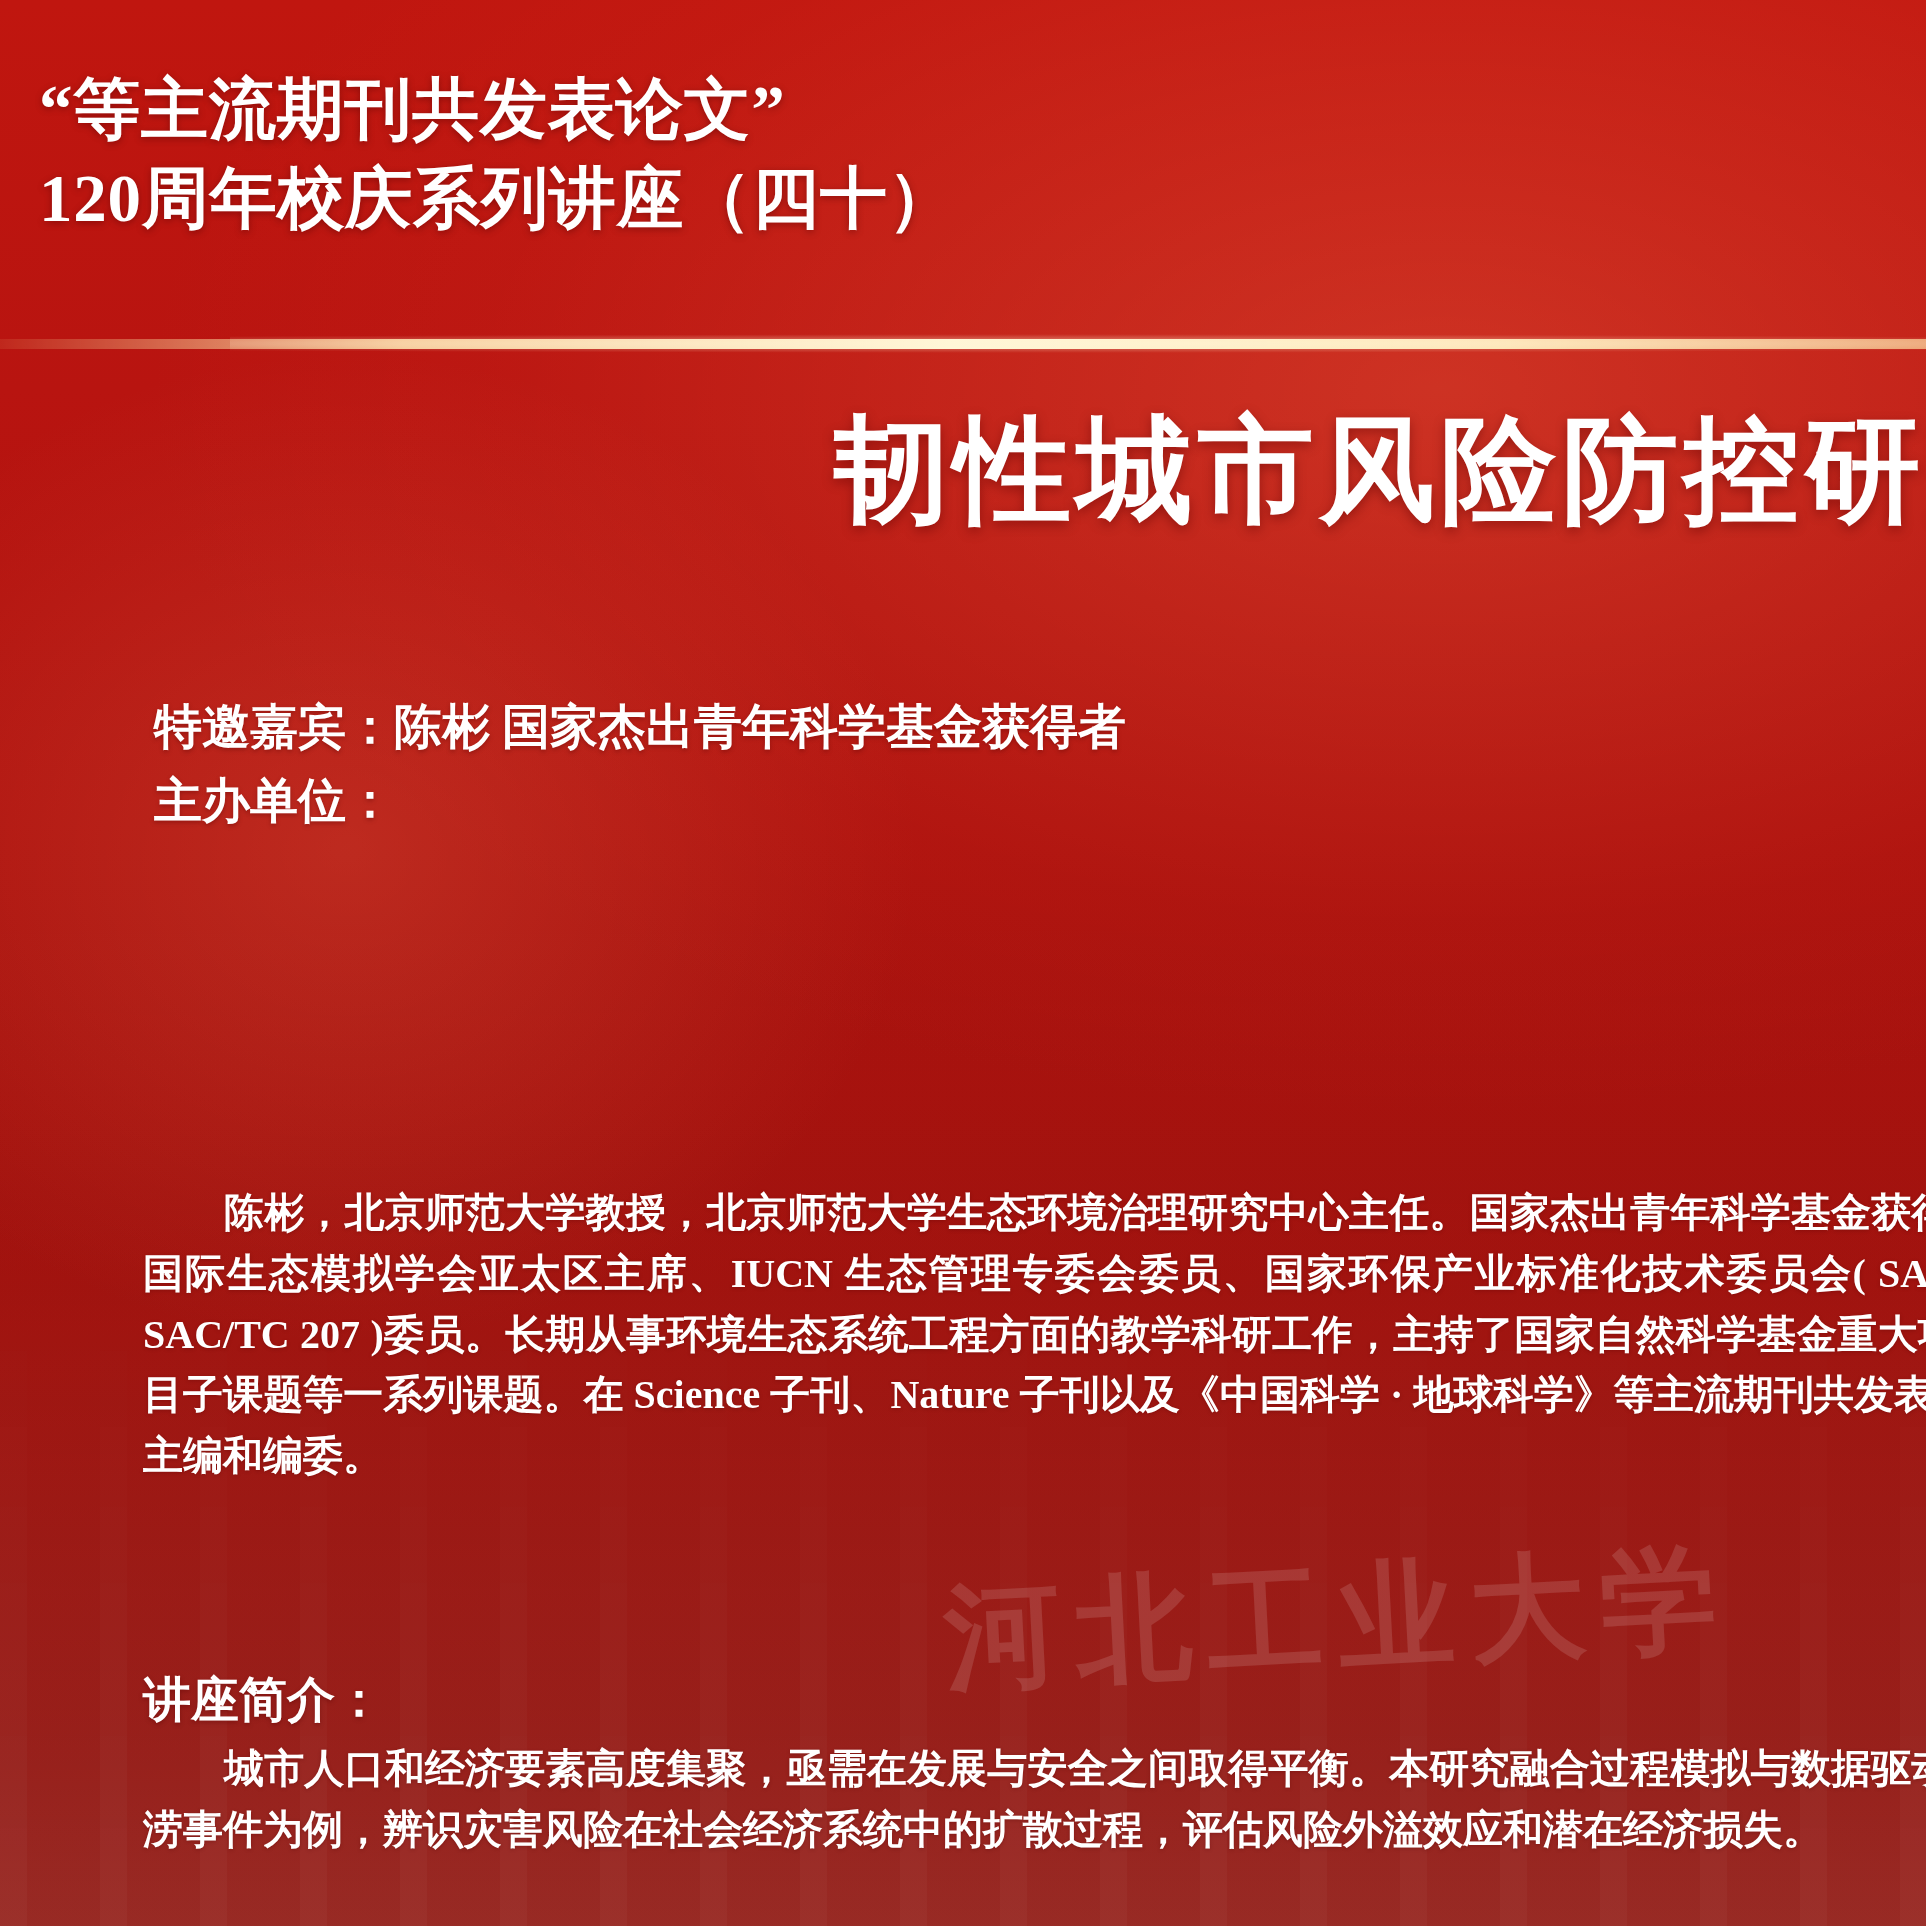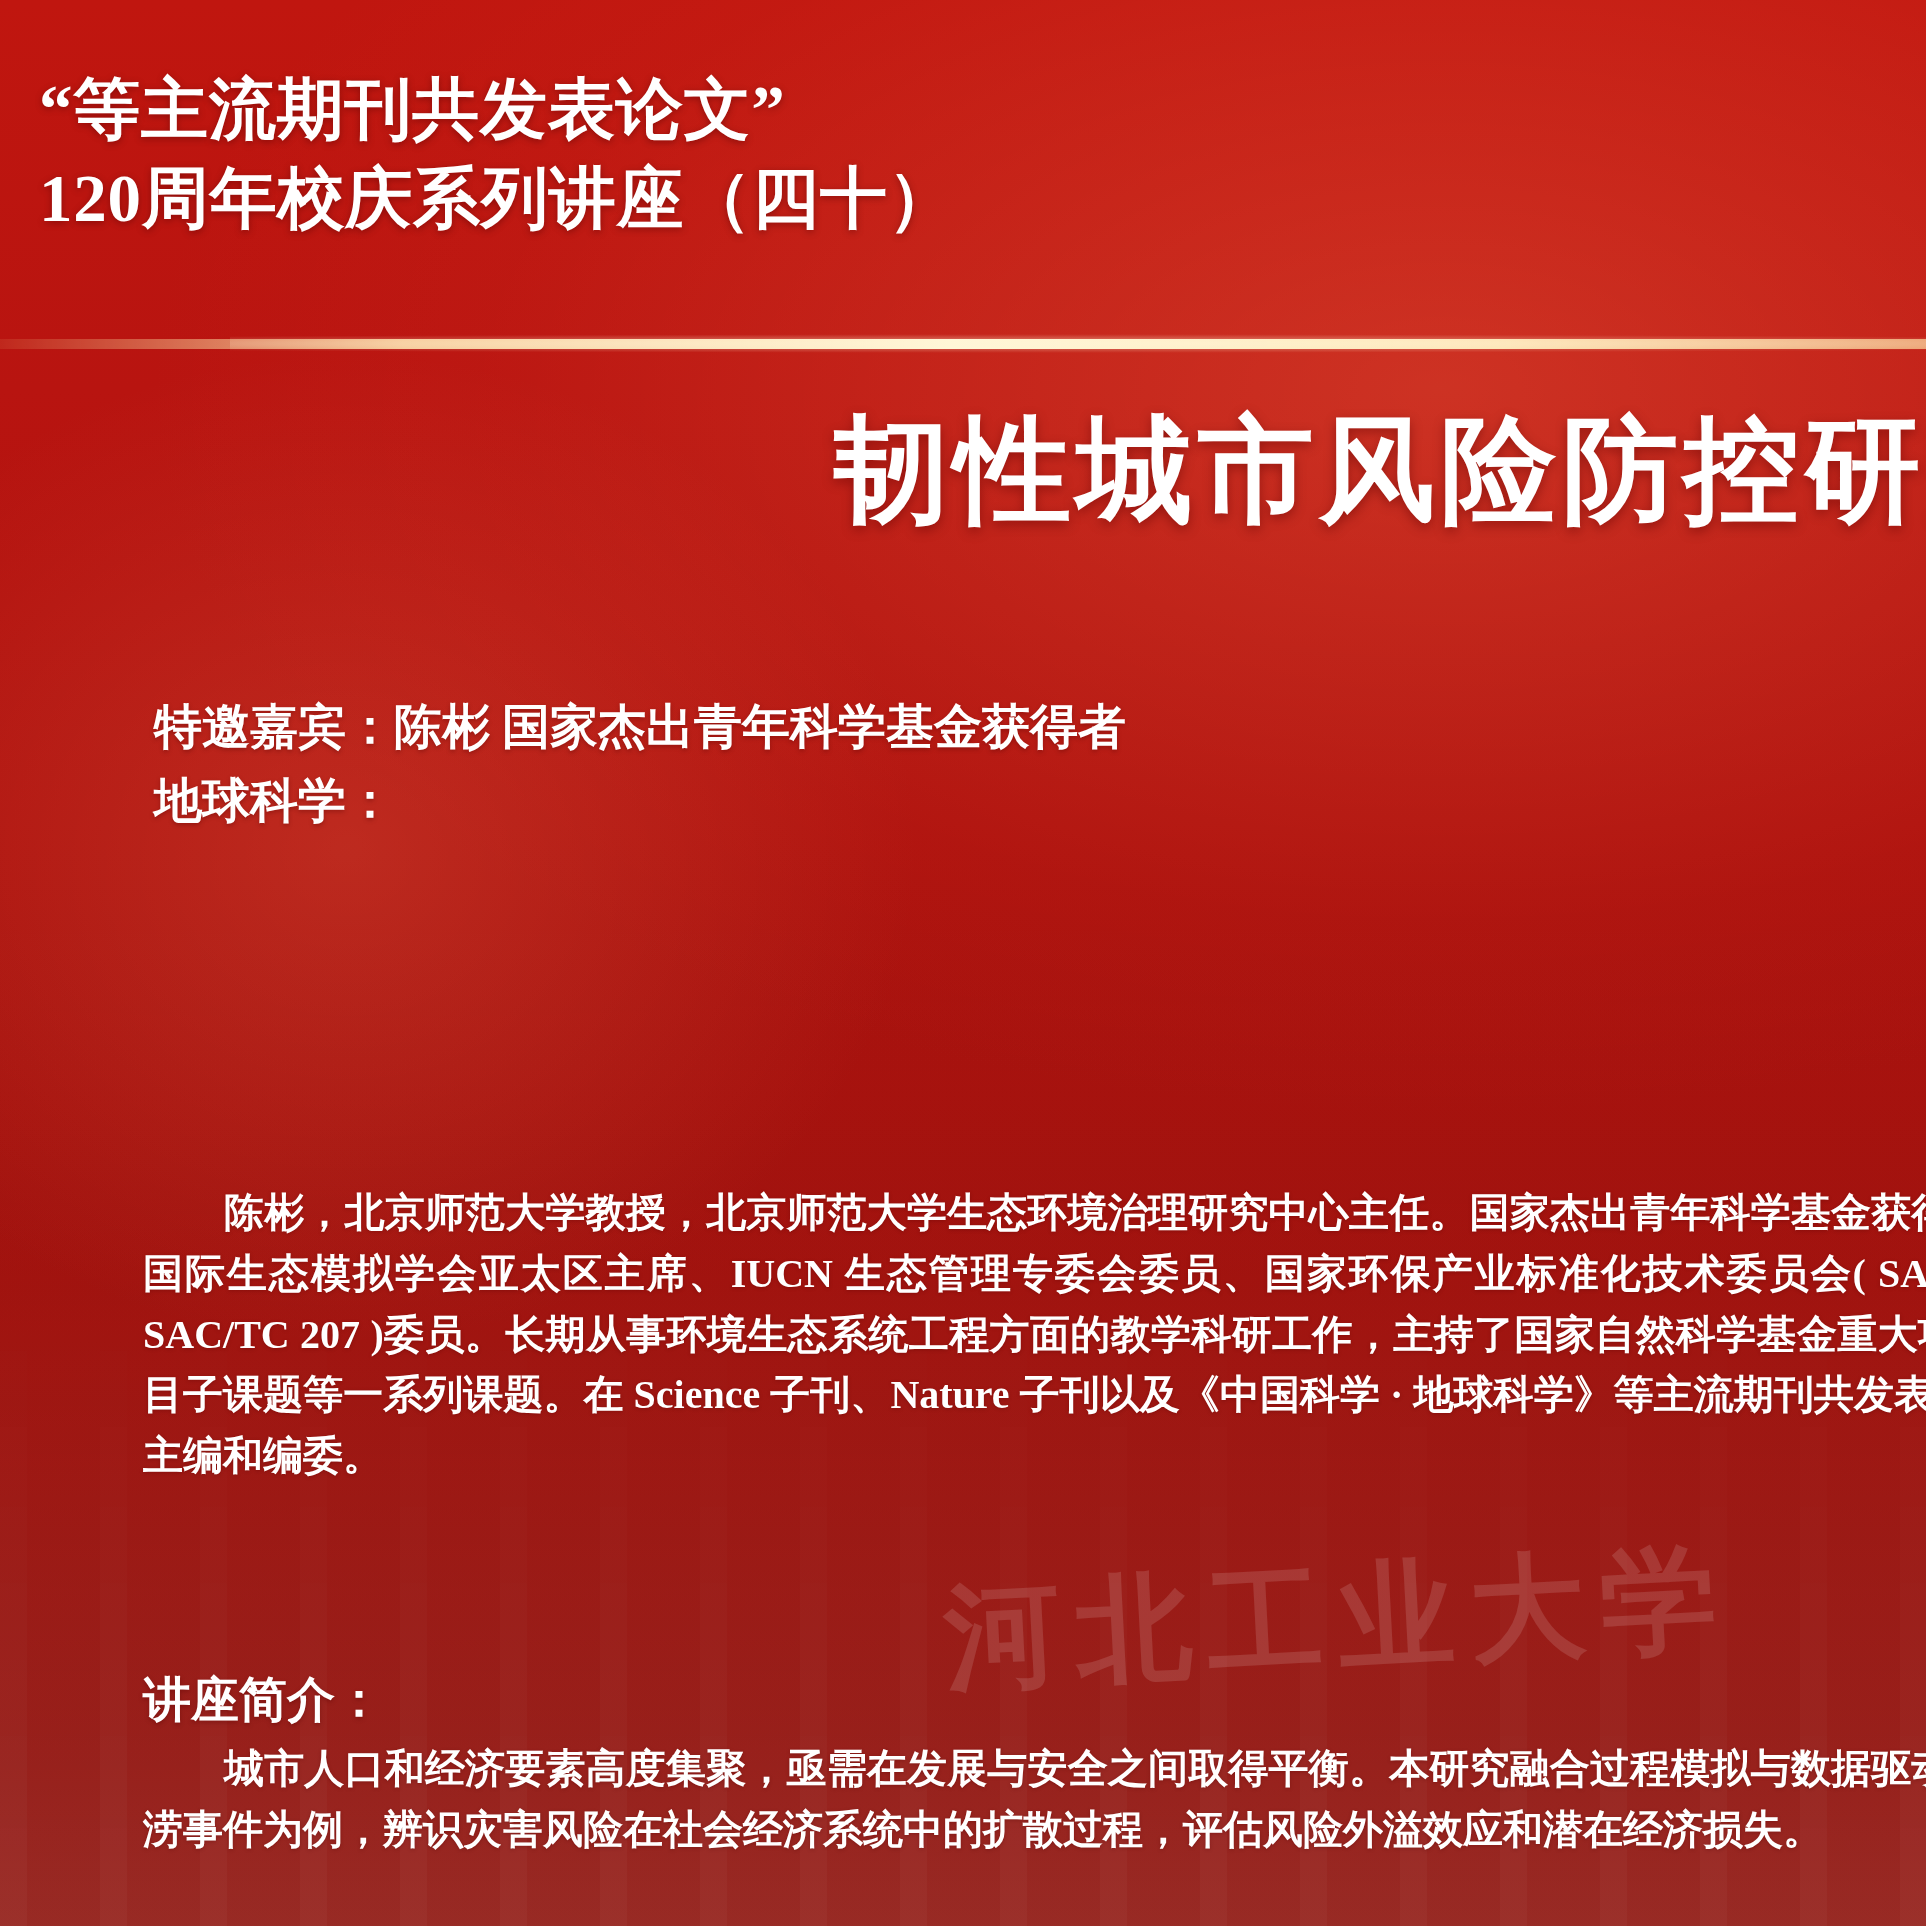--- a/index.html
+++ b/index.html
@@ -198,21 +198,21 @@
 
     <div class="gold-rule"></div>
   </div>
 
   <div class="main-title">韧性城市风险防控研究</div>
 
   <div class="info">
     <div class="info-row">
       <span>特邀嘉宾：</span><span>陈彬 国家杰出青年科学基金获得者</span>
     </div>
-    <div class="section-label">地球科学：</div>
+    <div class="section-label">主办单位：</div>
   </div>
 
   <div class="bio-block">
     <div class="para">陈彬，北京师范大学教授，北京师范大学生态环境治理研究中心主任。国家杰出青年科学基金获得者，入选北京市首批卓越青年人才计划。担任国际生态模拟学会亚太区主席、IUCN 生态管理专委会委员、国家环保产业标准化技术委员会( SAC/TC275 )、国家环境管理标准化技术委员会( SAC/TC 207 )委员。长期从事环境生态系统工程方面的教学科研工作，主持了国家自然科学基金重大项目、国家重点研发计划课题、863 计划重大项目子课题等一系列课题。在 Science 子刊、Nature 子刊以及《中国科学 · 地球科学》等主流期刊共发表论文 300 余篇。担任 10 余个英文期刊主编、副主编和编委。</div>
   </div>
 
   <div class="lecture-block">
     <div class="lecture-label">讲座简介：</div>
     <div class="para">城市人口和经济要素高度集聚，亟需在发展与安全之间取得平衡。本研究融合过程模拟与数据驱动方法，开展城市风险防控与韧性管理，并以内涝事件为例，辨识灾害风险在社会经济系统中的扩散过程，评估风险外溢效应和潜在经济损失。</div>
   </div>

